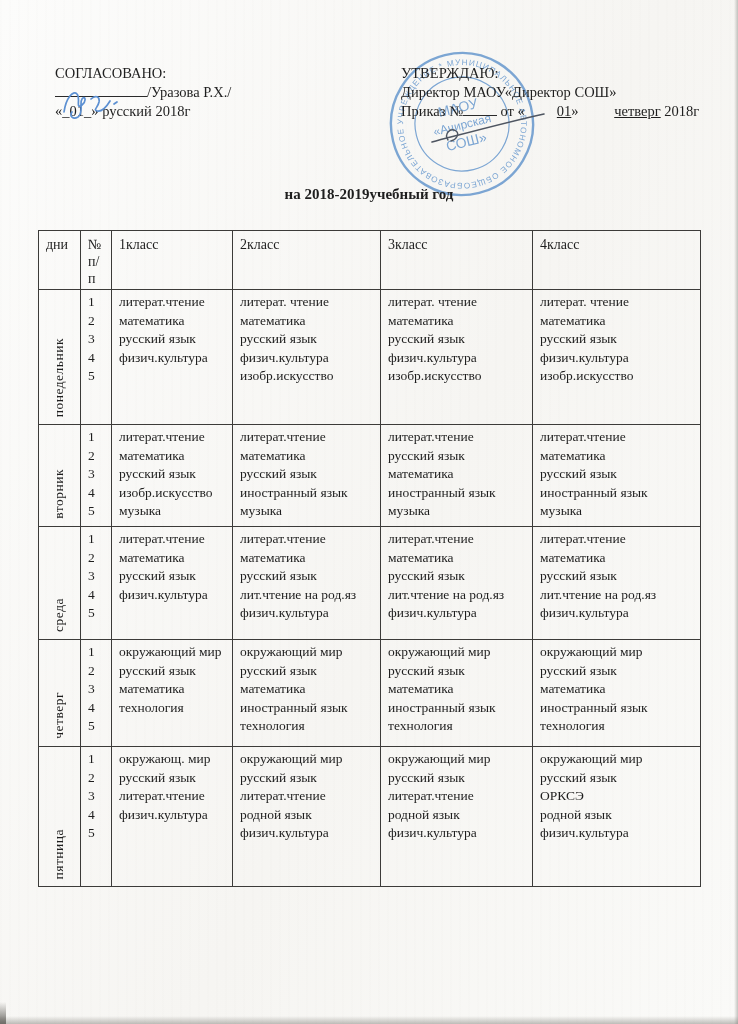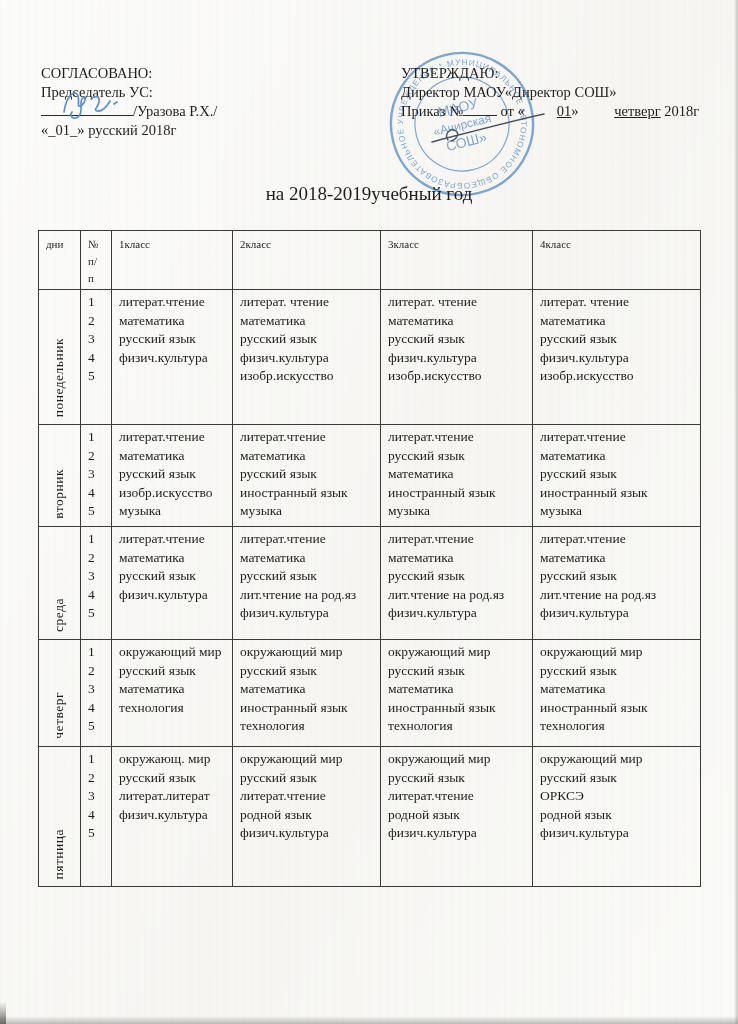--- a/index.html
+++ b/index.html
@@ -19,52 +19,52 @@
   }
   .scan-edge-right { position:absolute; right:0; top:0; width:4px; height:100%;
     background:linear-gradient(to left, rgba(150,148,143,0.55), rgba(150,148,143,0)); }
   .scan-edge-bottom { position:absolute; left:0; bottom:0; width:100%; height:8px;
     background:linear-gradient(to top, rgba(130,128,122,0.5), rgba(130,128,122,0)); }
   .scan-corner { position:absolute; left:0; bottom:0; width:6px; height:22px;
     background:linear-gradient(to top,#6f6d68, rgba(111,109,104,0)); }
 
   
   .approve { position:absolute; font-size:14.5px; line-height:19px; }
-  .approve-left  { left:41px;  top:64px; }
+  .approve-left  { left:55px;  top:64px; }
   .approve-right { left:401px; top:64px; }
   .sig-line { display:inline-block; width:92px; border-bottom:1.2px solid #2a2a2a; height:13px; vertical-align:baseline; }
   .sig-line-short { display:inline-block; width:34px; border-bottom:1.2px solid #2a2a2a; height:13px; vertical-align:baseline; }
   .uline { text-decoration:underline;padding-left:32px; }
 
   
   .overlay { position:absolute; pointer-events:none; }
 
   
   .doc-title { position:absolute; top:184px; left:0; width:100%; text-align:center; }
   .doc-title .t1 { font-size:15.5px; line-height:21px; letter-spacing:0.2px; }
-  .doc-title .t2 { font-size:19px;   line-height:20px; }
+  .doc-title .t2 { font-size:15px;   line-height:20px;font-weight:bold; }
 
   
   table.schedule {
     position:absolute; left:38px; top:230px;
     border-collapse:collapse; table-layout:fixed;
     width:662px;
   }
   table.schedule td, table.schedule th {
     border:1.6px solid #3c3b39;
     vertical-align:top;
     font-weight:normal;
     text-align:left;
     font-size:13.5px;
     line-height:18.5px;
     padding:3px 3px 2px 7px;
     white-space:pre-line;
     overflow:hidden;
   }
-  table.schedule tr.hdr th { font-size:11px; line-height:17px; padding-top:5px; }
+  table.schedule tr.hdr th { font-size:14px; line-height:17px; padding-top:5px; }
   td.day-cell { position:relative; padding:0; }
   .day-wrap { position:absolute; bottom:7px; left:0; width:100%; display:flex; justify-content:center; }
   .day-label {
     writing-mode:vertical-rl;
     transform:rotate(180deg);
     font-size:13.5px;
     letter-spacing:0.5px;
     white-space:nowrap;
   }
   td.num-cell { text-align:center; padding-left:2px; padding-right:2px; }
@@ -85,21 +85,20 @@
         <textPath href="#ringPath" textLength="366">МУНИЦИПАЛЬНОЕ АВТОНОМНОЕ ОБЩЕОБРАЗОВАТЕЛЬНОЕ УЧРЕЖДЕНИЕ *</textPath>
       </text>
       <text x="90" y="78" text-anchor="middle" font-family="Liberation Sans, sans-serif" font-size="14" fill="#4d87c7">МАОУ</text>
       <text x="90" y="95" text-anchor="middle" font-family="Liberation Sans, sans-serif" font-size="12" fill="#4d87c7">«Ачирская</text>
       <text x="90" y="113" text-anchor="middle" font-family="Liberation Sans, sans-serif" font-size="14" fill="#4d87c7">СОШ»</text>
     </g>
   </svg>
 
   <div class="approve approve-left">
     <div>СОГЛАСОВАНО:</div>
-    <div>Председатель УС:</div>
     <div>
       <span class="sig-line"></span><span>/Уразова Р.Х./</span>
     </div>
     <div>«_01_» русский 2018г</div>
   </div>
 
   <svg class="overlay" style="left:58px; top:86px;" width="110" height="34" viewBox="0 0 110 34">
     <path d="M6,26 C8,12 15,4 19,8 C23,12 17,24 24,19 C29,15 27,9 24,13 C21,17 26,27 20,31 C15,34 11,30 14,26
              M33,13 C37,9 42,10 41,16 C40,21 35,24 39,25 C44,26 49,20 52,15" fill="none" stroke="#5c90d2" stroke-width="1.7" stroke-linecap="round"></path>
     <path d="M56,18 l3,-2" fill="none" stroke="#5c90d2" stroke-width="1.7" stroke-linecap="round"></path>
@@ -264,21 +263,21 @@
       <td class="day-cell">
         <div class="day-wrap"><span class="day-label">пятница</span></div>
       </td>
       <td class="num-cell">1
 2
 3
 4
 5</td>
       <td>окружающ. мир
 русский язык
-литерат.литерат
+литерат.чтение
 физич.культура</td>
       <td>окружающий мир
 русский язык
 литерат.чтение
 родной язык
 физич.культура</td>
       <td>окружающий мир
 русский язык
 литерат.чтение
 родной язык

